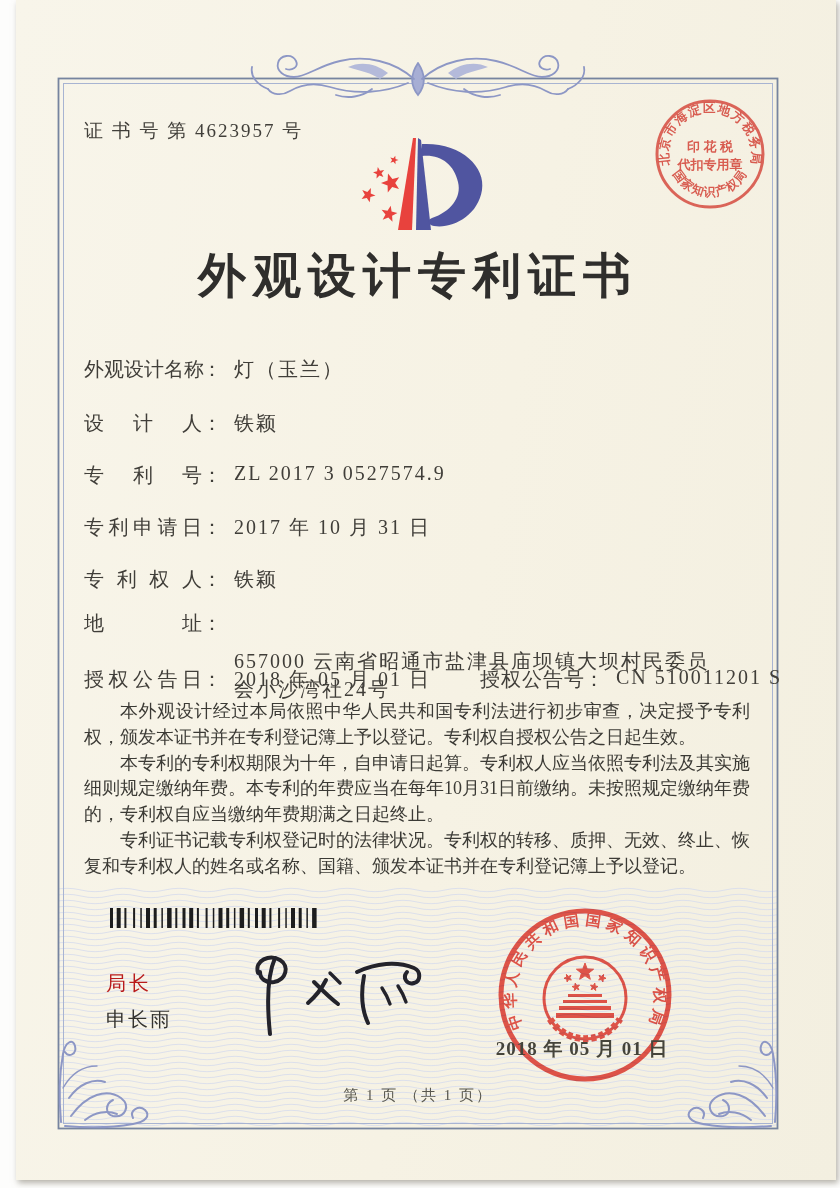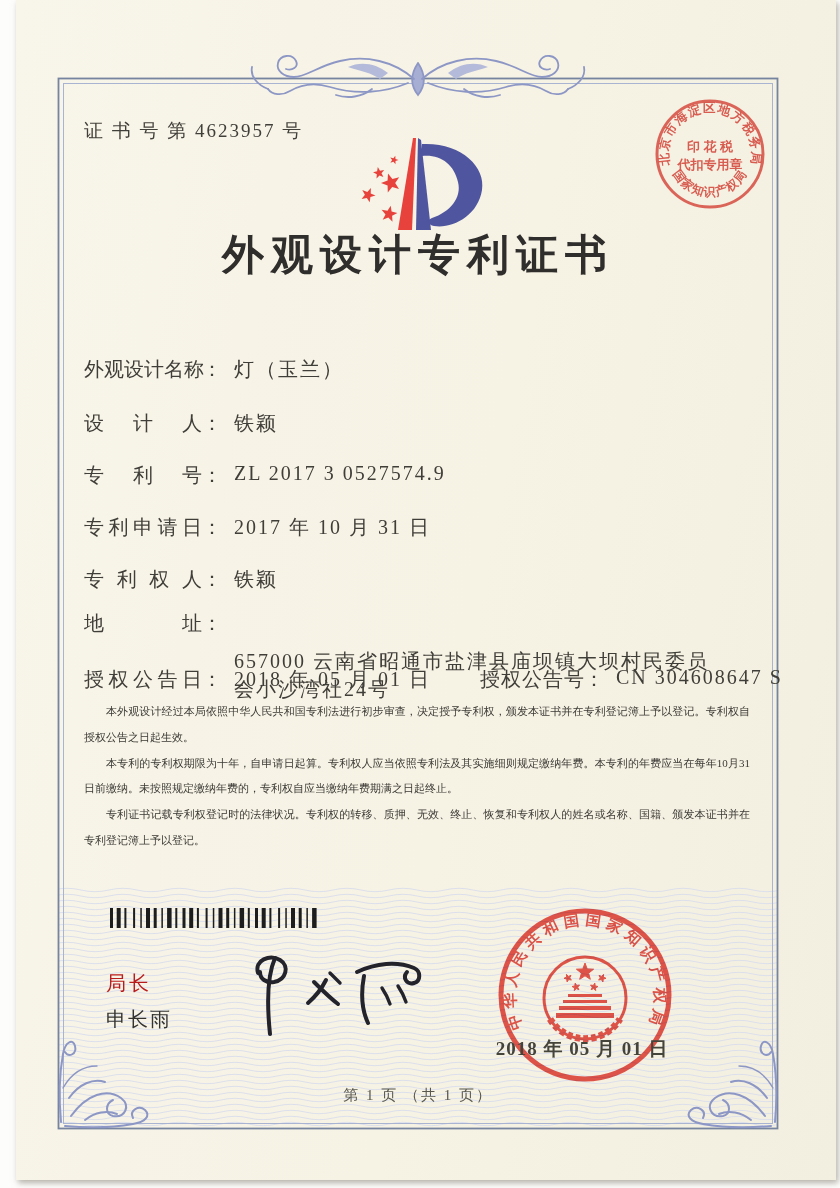--- a/index.html
+++ b/index.html
@@ -6,31 +6,31 @@
   #stage{position:relative;width:840px;height:1188px;background:#fdfdfc;overflow:hidden;
          font-family:"Liberation Serif","DejaVu Serif",serif;}
   
   #paper{position:absolute;left:16px;top:0;width:820px;height:1180px;
          background:linear-gradient(100deg,#f8f5ea 0%,#f6f2e4 55%,#f3efe0 100%);
          box-shadow:2px 3px 6px rgba(120,115,100,.55);}
   .abs{position:absolute;}
   svg{display:block;overflow:visible;}
   
   #cert-no{left:84px;top:118px;font-size:19px;letter-spacing:2px;color:#413f3a;}
-  #title{left:58px;top:227px;width:720px;text-align:center;font-size:42px;font-weight:700;
+  #title{left:58px;top:244px;width:720px;text-align:center;font-size:48px;font-weight:700;
          letter-spacing:7px;color:#2f2e2c;}
   .field-row{left:84px;width:680px;font-size:20px;color:#403e39;white-space:nowrap;}
   .f-label{display:inline-block;width:118px;text-align:justify;text-align-last:justify;
            vertical-align:top;}
   .f-colon{display:inline-block;vertical-align:top;}
   .f-value{display:inline-block;margin-left:12px;letter-spacing:2px;vertical-align:top;}
   .f-value-wrap{white-space:normal;width:478px;line-height:28px;margin-top:37px;}
   #row-grant .pair-right{position:absolute;left:396px;top:0;}
   #row-grant .f-label-sm{display:inline-block;width:104px;text-align:justify;text-align-last:justify;vertical-align:top;}
-  #paragraphs{left:84px;top:699px;width:666px;font-size:11px;line-height:25.8px;
+  #paragraphs{left:84px;top:699px;width:666px;font-size:18px;line-height:25.8px;
               text-align:justify;color:#3b3a35;}
   #paragraphs p{margin:0;text-indent:2em;}
   #director-title{left:106px;top:970px;font-size:20px;color:#b91c1c;letter-spacing:3px;}
   #director-name{left:106px;top:1006px;font-size:20px;color:#34332f;letter-spacing:2px;}
   #seal-date{left:484px;top:1036px;width:196px;text-align:center;font-size:19px;
              font-weight:600;color:#45443b;letter-spacing:1px;z-index:7;}
   #page-footer{left:58px;top:1086px;width:720px;text-align:center;font-size:15px;
                color:#59584f;letter-spacing:2px;}
   
   #tax-stamp{left:648px;top:92px;width:124px;height:124px;opacity:.88;mix-blend-mode:multiply;z-index:6;}
@@ -174,21 +174,21 @@
   </div>
   <div class="abs layer-text field-row" style="top:566px">
     <span class="f-label">专利权人</span><span class="f-colon">：</span><span class="f-value">铁颖</span>
   </div>
   <div class="abs layer-text field-row" style="top:610px">
     <span class="f-label">地址</span><span class="f-colon">：</span><span class="f-value f-value-wrap">657000 云南省昭通市盐津县庙坝镇大坝村民委员会小沙湾社24号</span>
   </div>
   <div id="row-grant" class="abs layer-text field-row" style="top:666px">
     <span class="f-label">授权公告日</span><span class="f-colon">：</span><span class="f-value">2018 年 05 月 01 日</span>
     <span class="pair-right">
-      <span class="f-label-sm">授权公告号</span><span class="f-colon">：</span><span class="f-value">CN 304608647 S</span>
+      <span class="f-label-sm">授权公告号</span><span class="f-colon">：</span><span class="f-value">CN 510011201 S</span>
     </span>
   </div>
 
   <div id="paragraphs" class="abs layer-text">
     <p>本外观设计经过本局依照中华人民共和国专利法进行初步审查，决定授予专利权，颁发本证书并在专利登记簿上予以登记。专利权自授权公告之日起生效。</p>
     <p>本专利的专利权期限为十年，自申请日起算。专利权人应当依照专利法及其实施细则规定缴纳年费。本专利的年费应当在每年10月31日前缴纳。未按照规定缴纳年费的，专利权自应当缴纳年费期满之日起终止。</p>
     <p>专利证书记载专利权登记时的法律状况。专利权的转移、质押、无效、终止、恢复和专利权人的姓名或名称、国籍、颁发本证书并在专利登记簿上予以登记。</p>
   </div>
 
   <svg id="barcode" class="abs" viewBox="0 0 212 20" preserveAspectRatio="none">

